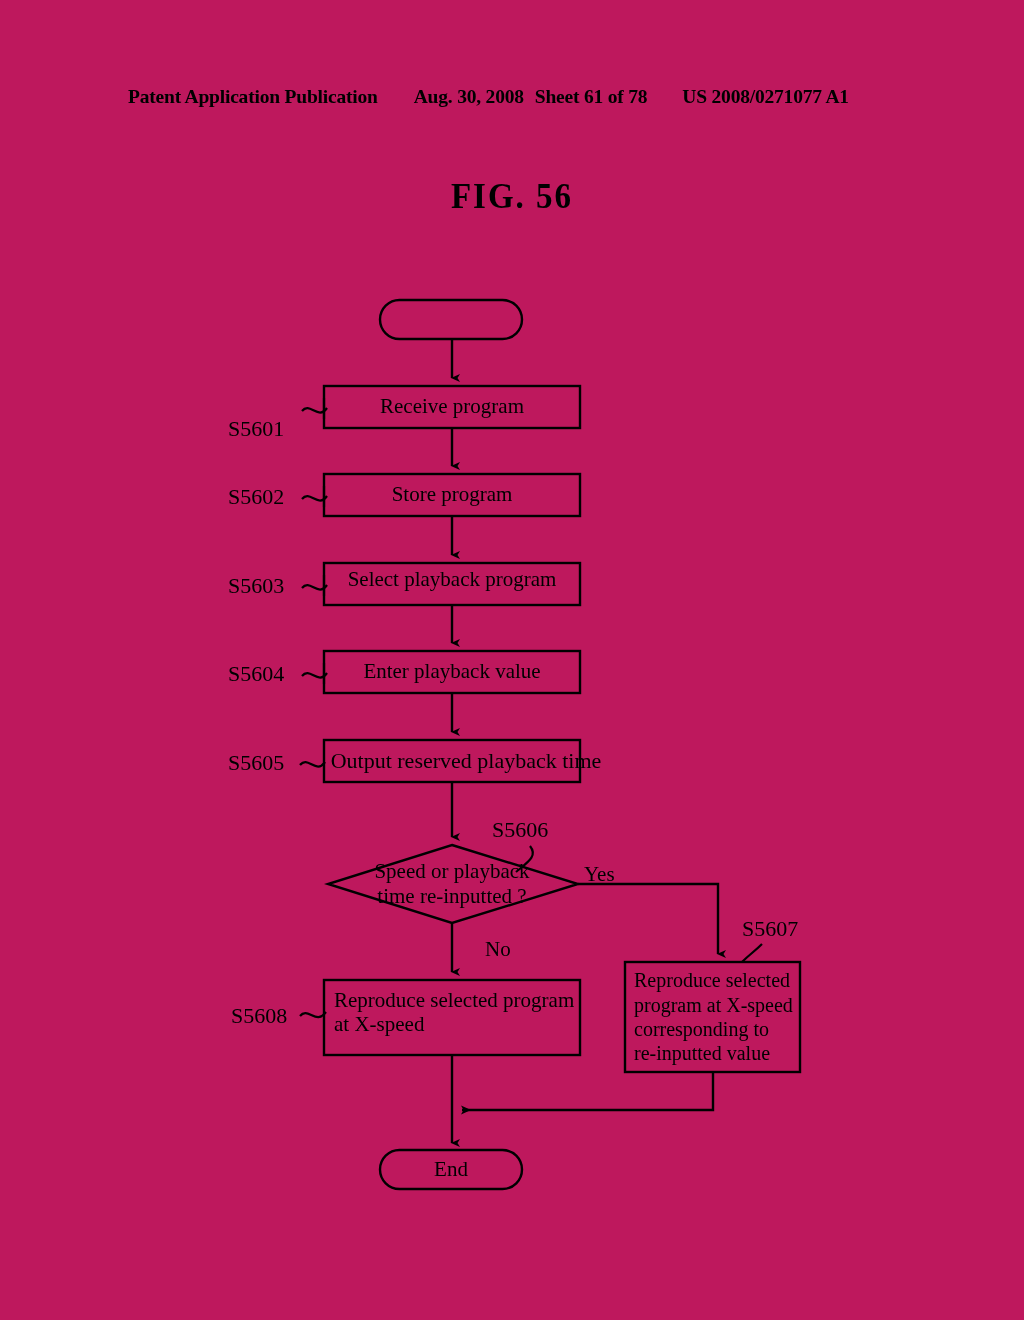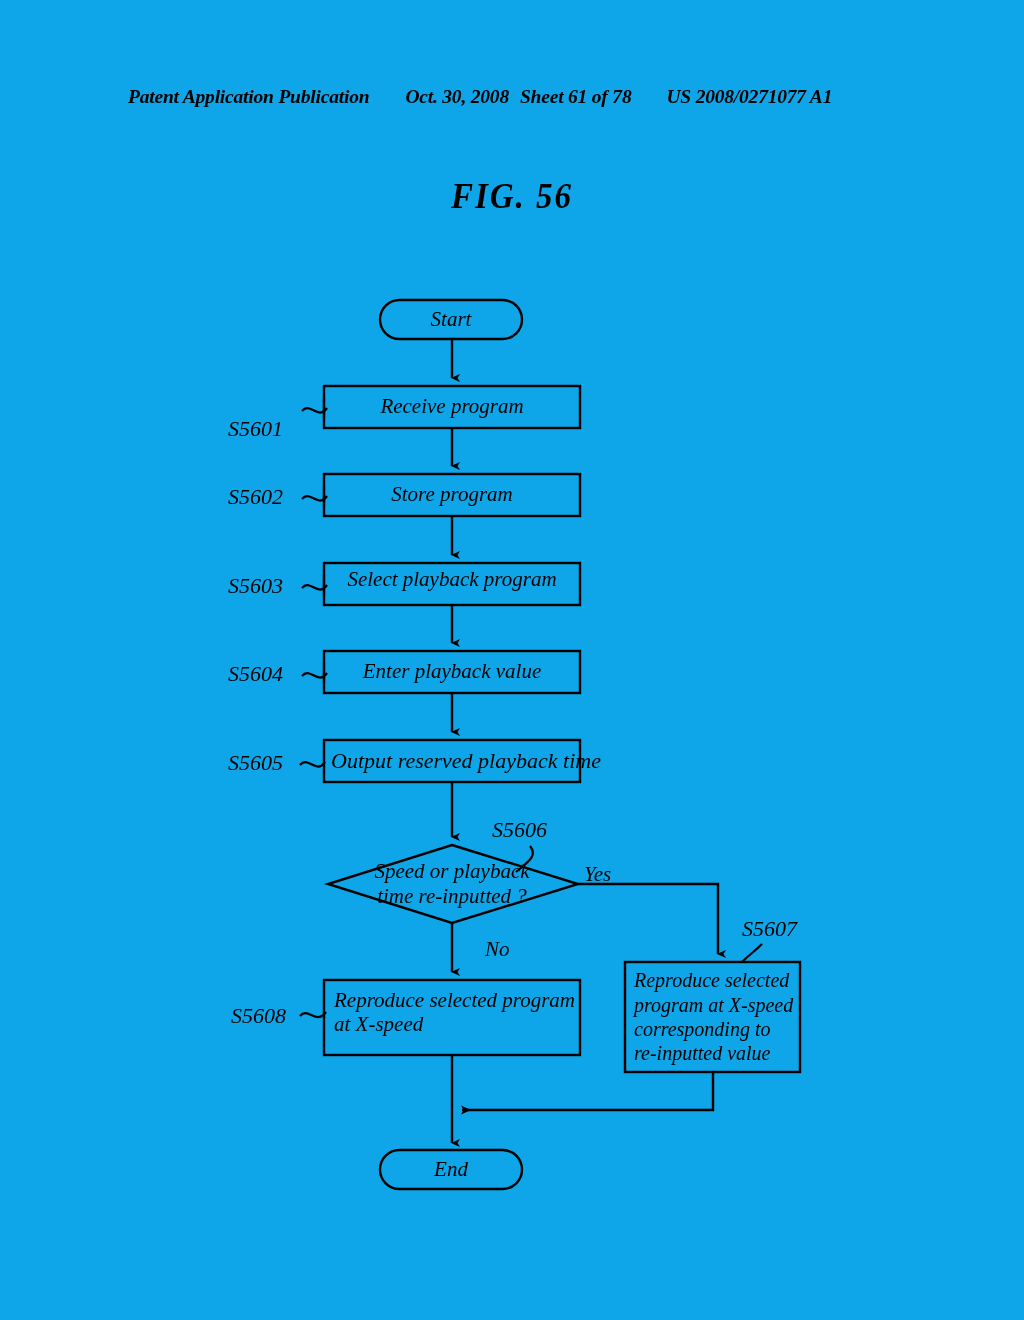--- a/index.html
+++ b/index.html
@@ -5,25 +5,24 @@
 <style>
   html, body {
     margin: 0;
     padding: 0;
     background: #ffffff;
   }
   #page {
     position: relative;
     width: 1024px;
     height: 1320px;
-    background: #0ea5e9;
+    background: #be185d;
     overflow: hidden;
     font-family: "Liberation Serif", "DejaVu Serif", serif;
     color: #000000;
-    font-style: italic;
   }
 
   
   #header {
     position: absolute;
     left: 128px;
     top: 86px;
     width: 768px;
     height: 26px;
     display: flex;
@@ -119,21 +118,21 @@
     white-space: pre-line;
   }
 </style>
 </head>
 <body>
 
 <div id="page">
 
   <div id="header">
     <span class="h-pub">Patent Application Publication</span>
-    <span class="h-date">Oct. 30, 2008</span>
+    <span class="h-date">Aug. 30, 2008</span>
     <span class="h-sheet">Sheet 61 of 78</span>
     <span class="h-num">US 2008/0271077 A1</span>
   </div>
 
   <div id="fig-title">FIG. 56</div>
 
   <svg id="flow" viewBox="0 0 1024 1320">
     <defs>
       <marker id="arrow-down" markerWidth="10" markerHeight="10" refX="4" refY="8" orient="auto" markerUnits="userSpaceOnUse">
         <path d="M0,0 L4,9 L8,0 L4,2.5 Z" fill="#000"></path>
@@ -195,21 +194,20 @@
       <path d="M300,765 C308,755 316,775 325,762"></path>
 
       <path d="M300,1016 C308,1006 316,1026 326,1012"></path>
 
       <path d="M530,846 C538,856 528,862 516,872"></path>
 
       <path d="M762,944 C754,952 750,954 742,962"></path>
     </g>
   </svg>
 
-  <div class="terminal-text" style="left:380px; top:300px; width:142px; height:39px;">Start</div>
   <div class="terminal-text" style="left:380px; top:1150px; width:142px; height:39px;">End</div>
 
   <div class="node-text center" style="left:324px; top:474px; width:256px; height:42px;">Store program</div>
   <div class="node-text center" style="left:324px; top:386px; width:256px; height:42px;">Receive program</div>
   <div class="node-text center" style="left:324px; top:563px; width:256px; height:33px;">Select playback program</div>
   <div class="node-text center" style="left:324px; top:651px; width:256px; height:42px;">Enter playback value</div>
   <div class="node-text center" style="left:322px; top:740px; width:288px; height:42px; font-size:22px;">Output reserved playback time</div>
 
   <div class="decision-text" style="left:340px; top:852px; width:224px; height:64px;">Speed or playback
 time re-inputted ?</div>

